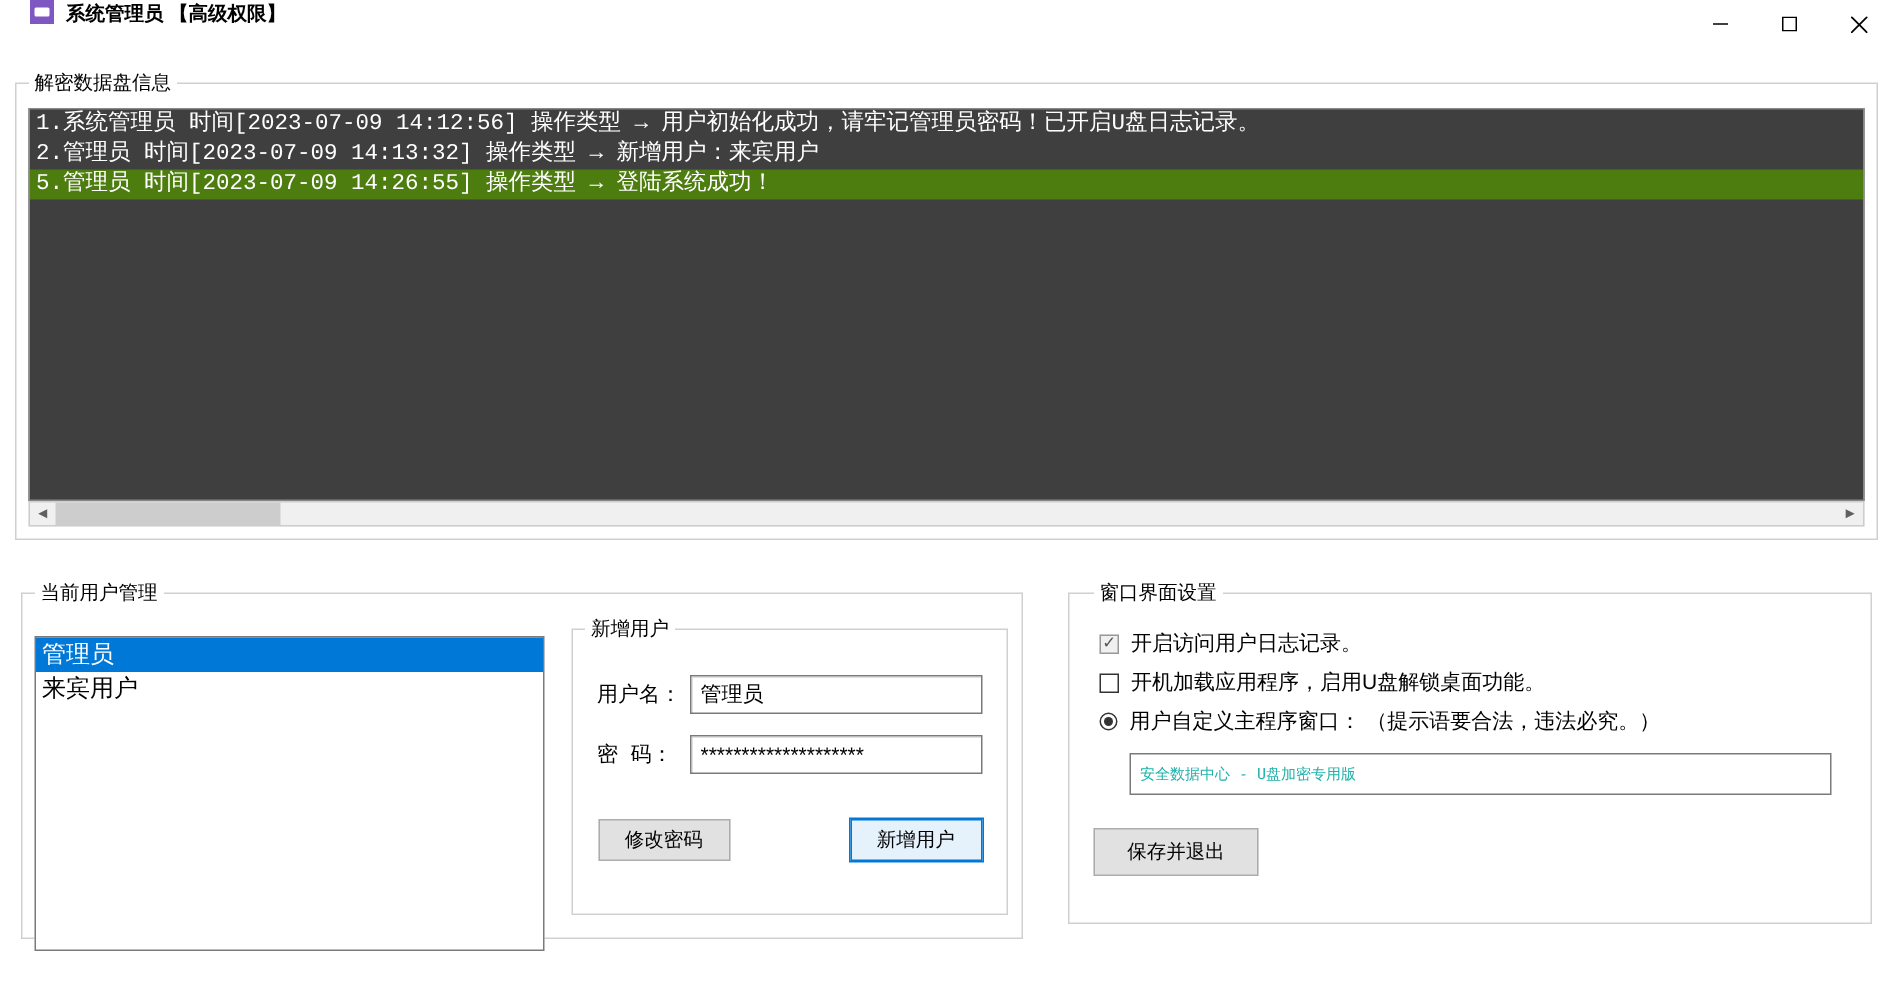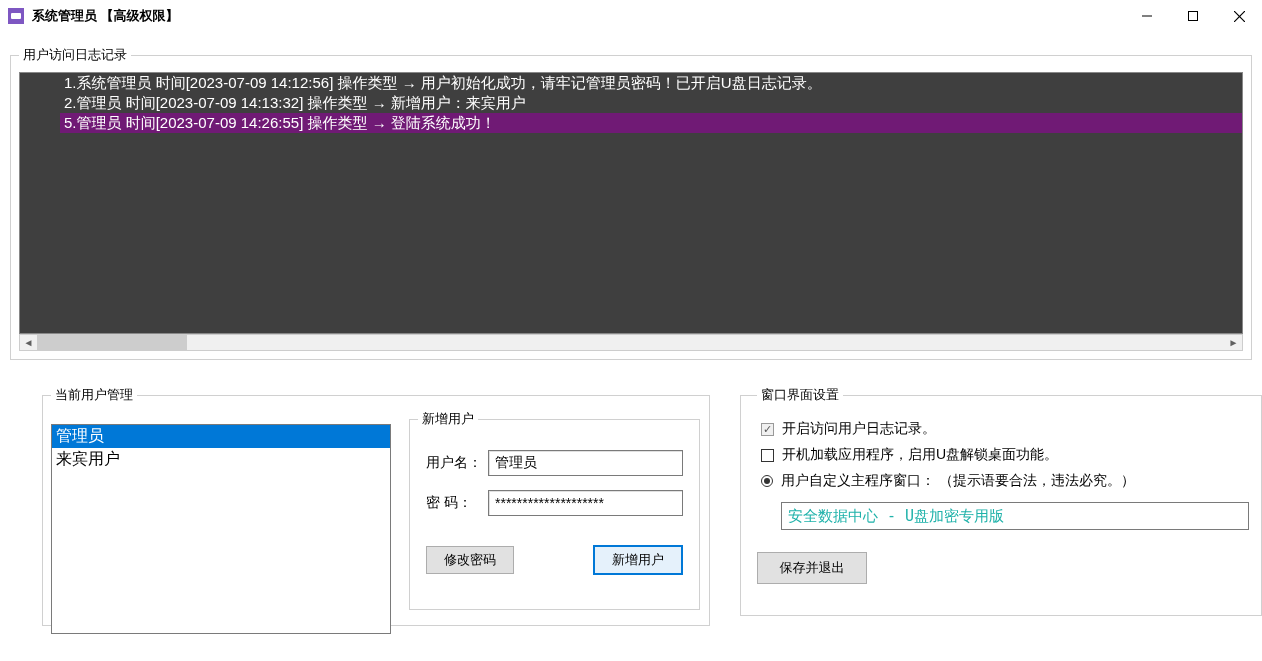--- a/index.html
+++ b/index.html
@@ -6,23 +6,22 @@
     body {
       font-family: "Microsoft YaHei", "SimSun", sans-serif;
       font-size: 13px;
       background: #ffffff;
       width: 1262px;
       height: 661px;
       overflow: hidden;
     }
     .titlebar {
       display: flex;
-      align-items: center;
       height: 32px;
-      padding-left: 8px;
+      padding-left: 20px;
       background: #ffffff;
     }
     .titlebar-icon {
       width: 16px;
       height: 16px;
       background: #7e57c2;
       display: flex;
       align-items: center;
       justify-content: center;
       margin-right: 8px;
@@ -52,31 +51,30 @@
     }
     legend {
       font-size: 13px;
       padding: 0 4px;
     }
 
     .log-group { margin-top: 14px; }
     .log-list {
       background: #3f3f3f;
       color: #ffffff;
-      font-family: Liberation Sans, sans-serif;
+      font-family: Liberation Mono, monospace;
       font-size: 15px;
       height: 262px;
       overflow: hidden;
       border: 1px solid #888;
       line-height: 20px;
       white-space: nowrap;
-      padding-left: 40px;
     }
     .log-row { padding: 0 4px; }
-    .log-row.selected { background: #701a75; color: #ffffff; }
+    .log-row.selected { background: #4d7c0f; color: #ffffff; }
     .scrollbar-h {
       height: 17px;
       background: #f0f0f0;
       border: 1px solid #cdcdcd;
       display: flex;
       align-items: center;
     }
     .scroll-arrow {
       width: 17px;
       height: 15px;
@@ -93,21 +91,20 @@
       width: 150px;
       height: 15px;
       background: #cdcdcd;
     }
 
     .bottom-row {
       display: flex;
       gap: 10px;
       padding: 0 4px;
       margin-top: 20px;
-      margin-left: 28px;
     }
 
     .user-mgmt {
       flex: 0 0 668px;
       position: relative;
     }
     .user-list {
       position: absolute;
       left: 8px;
       top: 20px;
@@ -130,36 +127,37 @@
     }
     .new-user-group legend { font-size: 13px; }
     .form-row {
       display: flex;
       align-items: center;
       margin: 14px 8px;
     }
     .form-label {
       width: 62px;
       font-size: 14px;
+      font-family: Liberation Mono, monospace;
     }
     .form-input {
       flex: 1;
       height: 26px;
       border: 1px solid #7a7a7a;
       background: #ffffff;
       box-shadow: inset 1px 1px 0 #e0e0e0;
       padding: 0 6px;
       font-size: 14px;
       font-family: inherit;
     }
     .btn-row {
       display: flex;
       gap: 80px;
       margin: 30px 8px 0 8px;
-      justify-content: flex-start;
+      justify-content: center;
     }
     .win-button {
       min-width: 88px;
       height: 28px;
       border: 1px solid #adadad;
       background: #e1e1e1;
       font-size: 13px;
       font-family: inherit;
       cursor: pointer;
     }
@@ -212,21 +210,21 @@
       height: 6px;
       background: #333;
       border-radius: 50%;
     }
     .custom-title-input {
       margin: 4px 4px 4px 24px;
       width: 468px;
       height: 28px;
       border: 1px solid #7a7a7a;
       padding: 0 6px;
-      font-size: 15px;
+      font-size: 10px;
       color: #20b2aa;
       font-family: "SimSun", monospace;
     }
     .save-btn-row {
       display: flex;
       justify-content: flex-start;
       margin: 18px 8px 4px 0;
     }
     .user-mgmt-fieldset { height: 240px; }
     .settings-fieldset { height: 230px; padding-left: 16px; }
@@ -253,21 +251,21 @@
     <div class="window-btn">
       <svg width="11" height="11">
           <line x1="0" y1="0" x2="11" y2="11" stroke="#000" stroke-width="1.2"></line>
           <line x1="11" y1="0" x2="0" y2="11" stroke="#000" stroke-width="1.2"></line>
         </svg>
     </div>
   </div>
 </div>
 
 <fieldset class="log-group">
-  <legend>用户访问日志记录</legend>
+  <legend>解密数据盘信息</legend>
   <div class="log-list" id="log-list">
       <div class="log-row">1.系统管理员 时间[2023-07-09 14:12:56]  操作类型 → 用户初始化成功，请牢记管理员密码！已开启U盘日志记录。</div>
       <div class="log-row">2.管理员 时间[2023-07-09 14:13:32]  操作类型 → 新增用户：来宾用户</div>
       <div class="log-row selected">5.管理员 时间[2023-07-09 14:26:55]  操作类型 → 登陆系统成功！</div>
     </div>
   <div class="scrollbar-h">
     <div class="scroll-arrow">◄</div>
     <div class="scroll-track">
       <div class="scroll-thumb"></div>
     </div>

